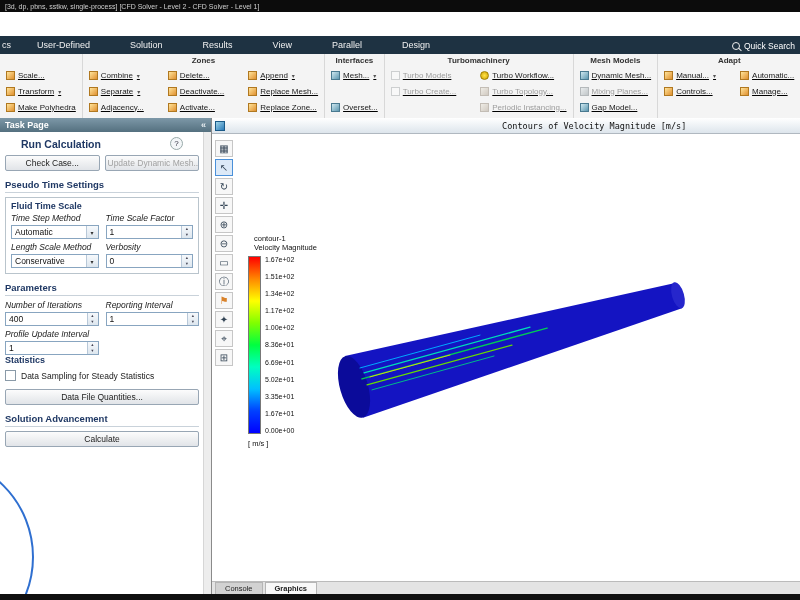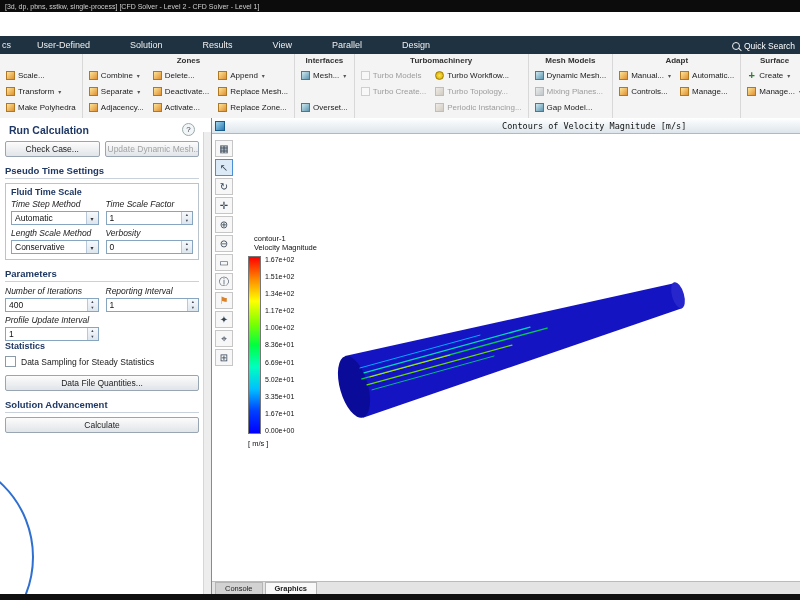--- a/index.html
+++ b/index.html
@@ -14,40 +14,40 @@
   .tab{padding:0 20px;font-size:9px;line-height:18px;color:#f0f0f0;white-space:nowrap;}
   .tab.partial{padding:0 6px 0 2px;}
   .search{margin-left:auto;margin-right:5px;display:flex;align-items:center;gap:4px;color:#fff;font-size:8.5px;}
   .mag{position:relative;width:6px;height:6px;border:1px solid #eee;border-radius:50%;flex:none;}
   .mag::after{content:"";position:absolute;width:4px;height:1px;background:#eee;right:-3px;bottom:-1px;transform:rotate(45deg);}
   
   .ribbon{position:absolute;top:54px;left:0;right:0;height:64px;background:#f4f4f4;
           border-bottom:1px solid #c4c4c4;display:flex;overflow:hidden;}
   .rgroup{border-right:1px solid #d8d8d8;padding:2px 4px 1px;display:flex;flex-direction:column;flex:none;}
   .rgroup-label{font-size:8px;font-weight:bold;color:#333;text-align:center;height:11px;}
-  .rgrid{display:grid;grid-auto-flow:column;grid-template-rows:repeat(3,16px);column-gap:5px;align-items:center;}
+  .rgrid{display:grid;grid-auto-flow:column;grid-template-rows:repeat(3,16px);column-gap:20px;align-items:center;text-decoration:underline;}
   .ritem{display:flex;align-items:center;gap:3px;font-size:8px;color:#1a1a1a;padding:0 2px;white-space:nowrap;}
   .ritem.disabled{color:#9c9c9c;}
   .ritem.disabled .ricon{opacity:.45;filter:grayscale(.8);}
   .ricon{width:9px;height:9px;flex:none;box-sizing:border-box;}
   .ricon.gold{border:1px solid #b07820;background:linear-gradient(135deg,#ffe49a,#e09030);}
   .ricon.teal{border:1px solid #4a7a90;background:linear-gradient(135deg,#cfe8f0,#5e98b0);}
   .ricon.checkbox{border:1px solid #98a4ae;background:#fff;}
   .ricon.gear{border:1px solid #a08000;border-radius:50%;background:radial-gradient(circle,#ffe44a,#d0a000);}
   .ricon.plus{border:none;background:none;color:#2e7d32;font-weight:bold;font-size:11px;line-height:9px;text-align:center;}
   .dd{font-size:6px;color:#555;margin-left:1px;}
   
   .taskpage{position:absolute;left:0;top:118px;width:212px;bottom:6px;background:#fff;
             border-right:1px solid #8a8a8a;box-sizing:border-box;display:flex;flex-direction:column;}
   .tp-header{height:14px;flex:none;background:linear-gradient(#7d98a8,#54707f);color:#fff;font-size:9px;
              font-weight:bold;display:flex;align-items:center;justify-content:space-between;padding:0 5px;}
   .tp-collapse{font-size:9px;color:#e8eef2;}
   .tp-body{flex:1;padding:3px 12px 0 5px;font-size:9px;position:relative;overflow:hidden;}
   .tp-scroll{position:absolute;right:0;top:14px;bottom:0;width:7px;background:#ededed;border-left:1px solid #d6d6d6;}
-  .tp-title-row{display:flex;justify-content:space-between;align-items:center;margin:2px 4px 5px;}
+  .tp-title-row{display:flex;justify-content:space-between;align-items:center;margin:2px 16px 5px;}
   .tp-title{color:#1f3864;font-weight:bold;font-size:10.5px;}
   .help-btn{width:13px;height:13px;border:1px solid #9aa;border-radius:7px;background:#f3f6f8;font-size:8px;
             color:#334;line-height:10px;padding:0;font-family:inherit;}
   .btn-row{display:flex;gap:5px;}
   .tp-btn{flex:1;height:16px;font-size:8.5px;border:1px solid #98a6b4;border-radius:2px;
           background:linear-gradient(#fcfcfc,#e1e4e8);color:#222;font-family:inherit;padding:0 2px;
           white-space:nowrap;overflow:hidden;}
   .tp-btn.disabled{color:#a2a2a2;}
   .tp-btn.wide{width:100%;flex:none;margin-top:4px;}
   .sec{margin-top:8px;padding-bottom:2px;border-bottom:1px solid #c9d2da;color:#1f3864;font-weight:bold;font-size:9.5px;}
@@ -277,20 +277,24 @@
           <div class="ritem">
             <span class="ricon gold"></span>
             <span>Manage...</span>
             <span class="dd">▾</span>
           </div>
         </div>
       </div>
     </div>
 
   <div class="taskpage">
+    <div class="tp-header">
+      <span>Task Page</span>
+      <span class="tp-collapse">«</span>
+    </div>
     <div class="tp-body">
       <div class="tp-title-row">
         <span class="tp-title">Run Calculation</span>
         <button class="help-btn">?</button>
       </div>
       <div class="btn-row">
         <button class="tp-btn">Check Case...</button>
         <button class="tp-btn disabled">Update Dynamic Mesh...</button>
       </div>
 

